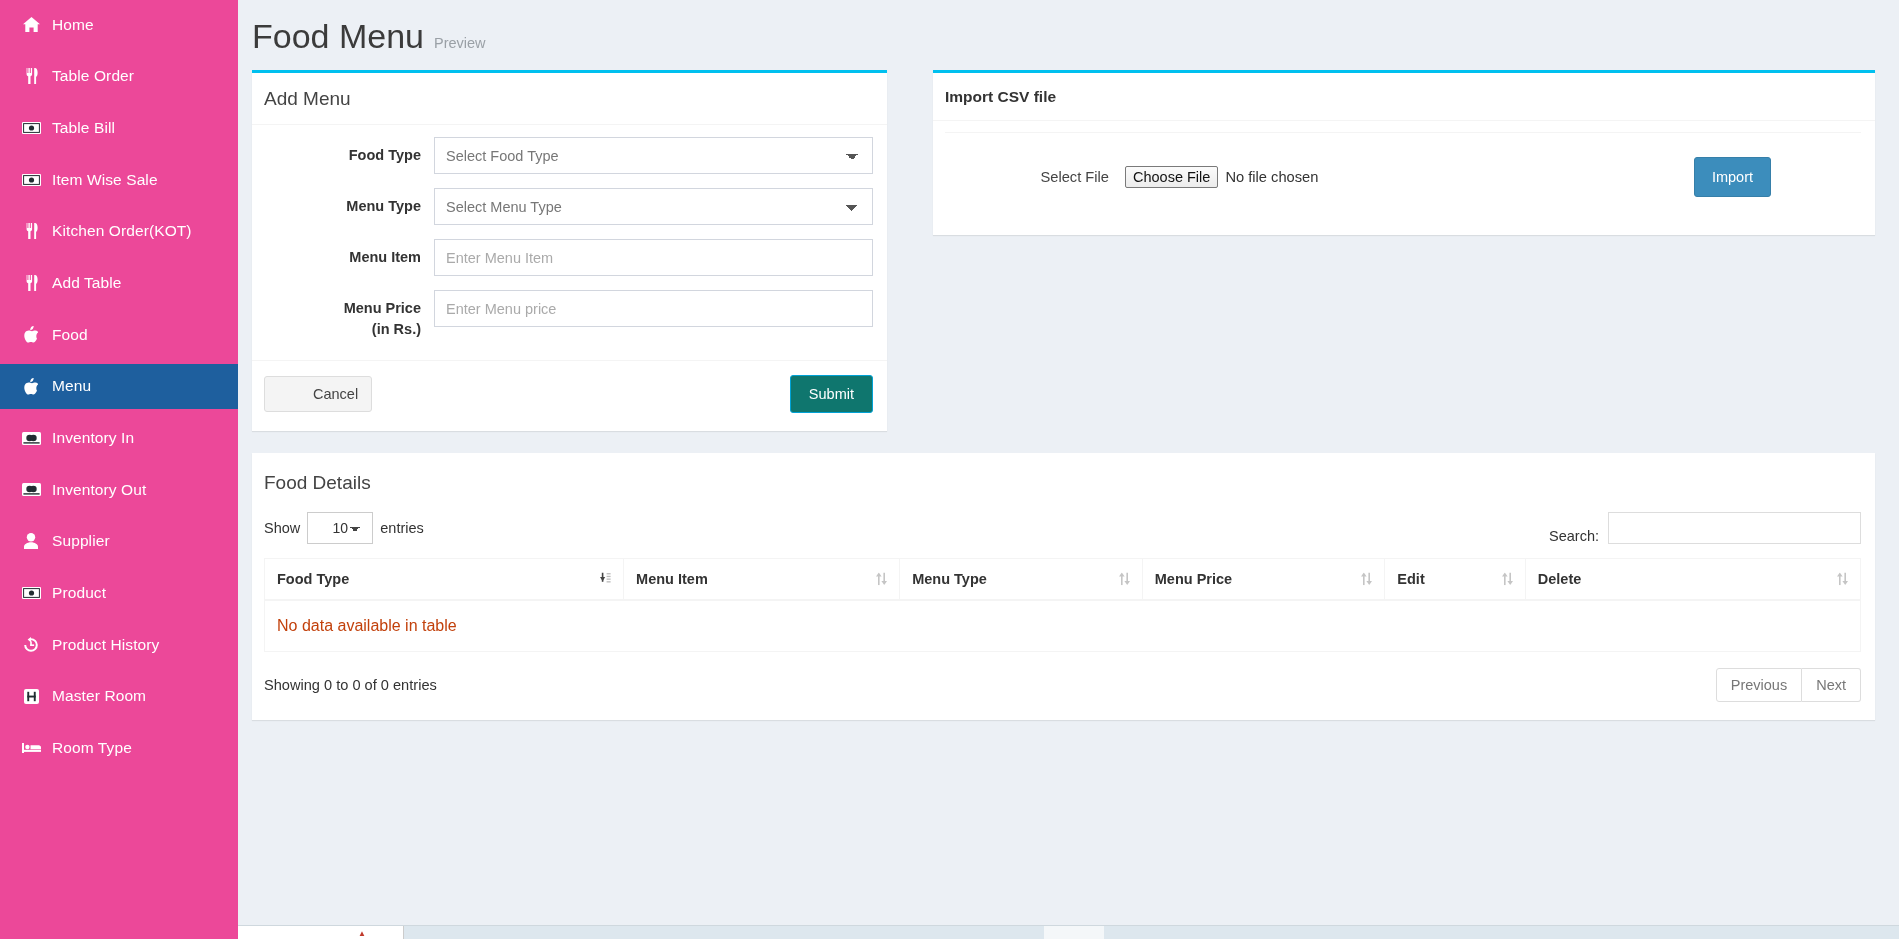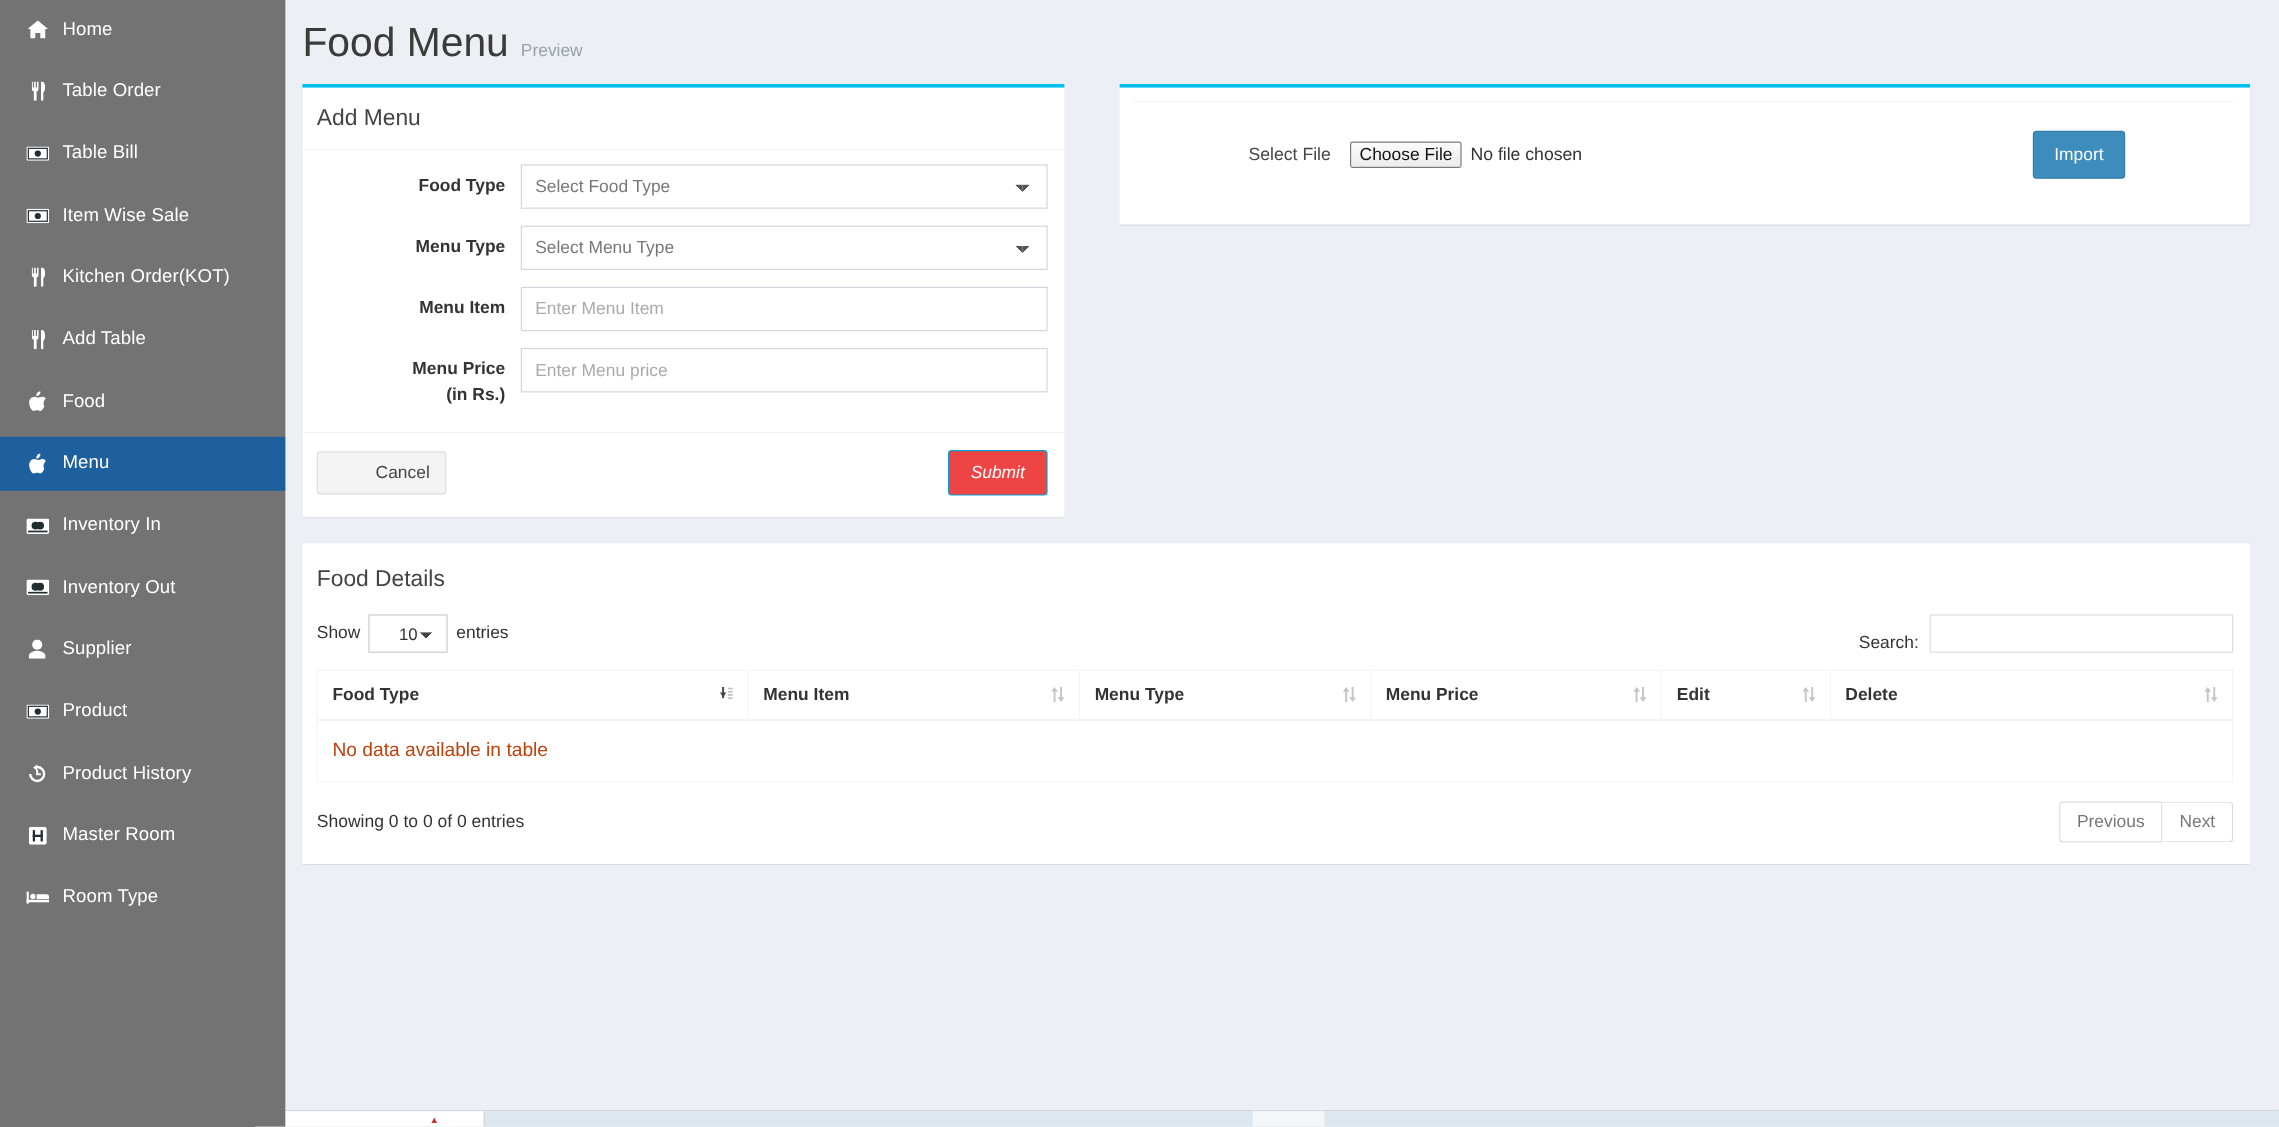--- a/index.html
+++ b/index.html
@@ -7,21 +7,21 @@
     width: 1899px; height: 939px;
     font-family: "Liberation Sans", sans-serif;
     background: #ecf0f5;
     overflow: hidden;
   }
   .app { display: flex; width: 1899px; height: 939px; position: relative; }
 
   
   .sidebar {
     width: 238px; min-width: 238px; height: 939px;
-    background: #737373;
+    background: #ec4899;
     padding-top: 2px;
     overflow: hidden;
   }
   .side-item {
     display: flex; align-items: center;
     height: 45px;
     padding: 0 6px 0 18px;
     color: #b8c7ce;
     font-size: 15.5px;
     cursor: pointer;
@@ -113,21 +113,21 @@
   .btn {
     font-family: "Liberation Sans", sans-serif;
     font-size: 14.5px;
     padding: 7px 13px;
     border: 1px solid transparent;
     border-radius: 3px;
     cursor: pointer;
     line-height: 1.4;
   }
   .btn-default { background: #f4f4f4; border-color: #ddd; color: #444; padding-left: 48px; }
-  .btn-submit { background: #ef4444; border-color: #00a2d6; color: #fff; padding: 8px 18px; font-style: italic; }
+  .btn-submit { background: #0f766e; border-color: #00a2d6; color: #fff; padding: 8px 18px; }
   .btn-import { background: #3c8dbc; border-color: #367fa9; color: #fff; padding: 9px 17px; }
 
   
   .import-inner { border-top: 1px solid #f4f4f4; margin-top: -1px; padding-top: 18px; }
   .import-row { display: flex; align-items: center; padding: 6px 0 22px 0; }
   .import-label {
     width: 180px; min-width: 180px; text-align: right;
     padding-right: 16px;
     font-size: 14.7px; color: #444;
   }
@@ -418,20 +418,23 @@
 
           <div class="form-footer">
             <button class="btn btn-default">Cancel</button>
             <button class="btn btn-submit">Submit</button>
           </div>
 
         </div>
       </section>
 
       <section class="box col-right">
+        <div class="box-header">
+          <span class="box-title bold">Import CSV file</span>
+        </div>
         <div class="box-body">
           <div class="import-inner">
             <div class="import-row">
               <span class="import-label">Select File</span>
               <span class="file-wrap">
                 <button class="file-btn">Choose File</button>
                 <span class="file-name">No file chosen</span>
               </span>
               <span class="import-btn-wrap">
                 <button class="btn btn-import">Import</button>

